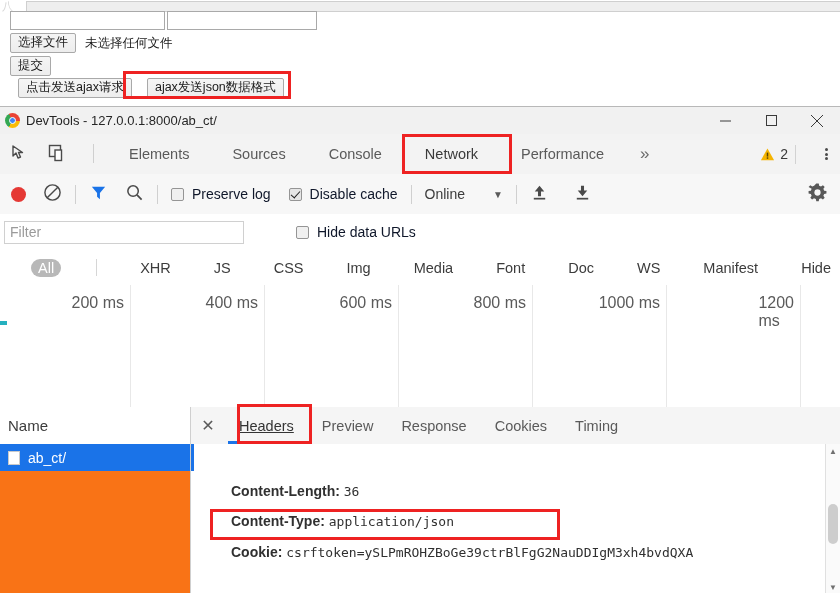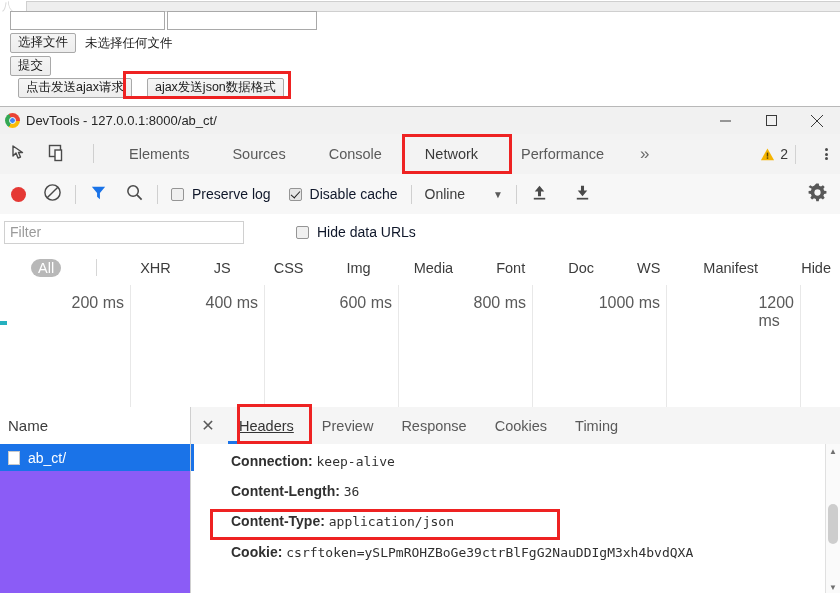--- a/index.html
+++ b/index.html
@@ -114,21 +114,21 @@
   .ov-grid{position:absolute;top:0;width:1px;height:122px;background:#e8e8e8;}
   .ov-lbl{position:absolute;top:9px;font-size:16px;color:#5a5a5a;transform:translateX(-100%);
     padding-right:6px;}
   .ov-bar{position:absolute;left:0;top:36px;width:7px;height:4px;background:#25b0bf;}
 
   
   .rt{position:absolute;left:0;top:300px;width:840px;height:187px;}
   .rt-head{position:absolute;left:0;top:0;width:190px;height:37px;background:#fff;
     border-bottom:1px solid #cfcfcf;border-right:1px solid #cfcfcf;display:flex;align-items:center;}
   .rt-head span{margin-left:8px;font-size:15px;color:#3c3c3c;}
-  .rt-rows{position:absolute;left:0;top:37px;width:190px;height:150px;background:#8b5cf6;
+  .rt-rows{position:absolute;left:0;top:37px;width:190px;height:150px;background:#f97316;
     border-right:1px solid #cfcfcf;}
   .rowsel{height:27px;background:#1a73e8;display:flex;align-items:center;}
   .doc-ic{width:12px;height:14px;background:#fff;border:1px solid #c9c9c9;margin-left:8px;
     box-sizing:border-box;}
   .rowsel span{color:#fff;font-size:14px;margin-left:8px;}
 
   .det-tabs{position:absolute;left:191px;top:0;width:649px;height:37px;background:#f5f5f5;
     border-bottom:1px solid #cfcfcf;display:flex;align-items:center;}
   .closex{width:34px;display:flex;align-items:center;justify-content:center;
     font-size:16px;color:#5a5a5a;}
@@ -368,24 +368,20 @@
         <div class="dtab active">Headers</div>
         <div class="dtab">Preview</div>
         <div class="dtab">Response</div>
         <div class="dtab">Cookies</div>
         <div class="dtab">Timing</div>
       </div>
 
       <div class="det-body">
         <div class="sel-strip"></div>
 
-        <div class="hline" style="top:9px;">
-          <span class="hk">Connection:</span>
-          <span class="hv">keep-alive</span>
-        </div>
         <div class="hline" style="top:39px;">
           <span class="hk">Content-Length:</span>
           <span class="hv">36</span>
         </div>
         <div class="hline" style="top:69px;">
           <span class="hk">Content-Type:</span>
           <span class="hv">application/json</span>
         </div>
         <div class="hline" style="top:100px;">
           <span class="hk">Cookie:</span>

